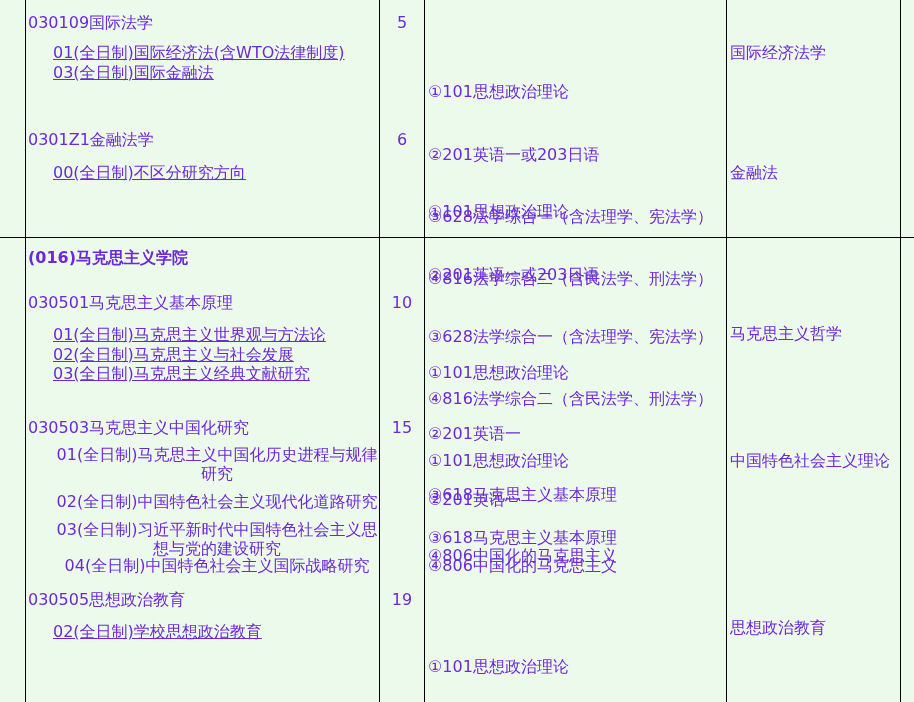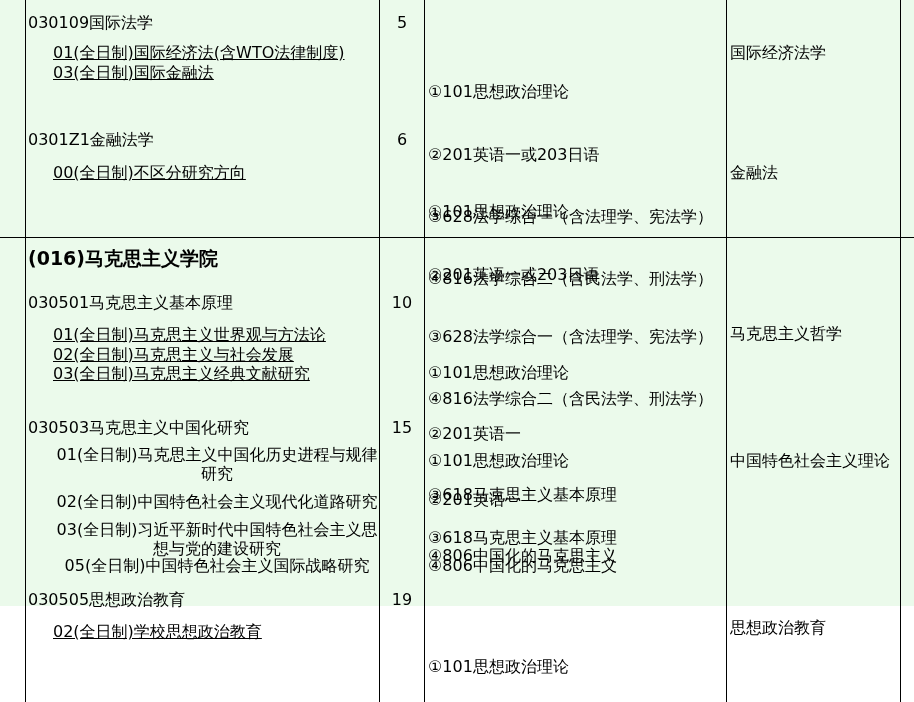--- a/index.html
+++ b/index.html
@@ -1,21 +1,21 @@
 <!DOCTYPE html>
 <html><head>
 <meta charset="utf-8">
 <style>
   html,body{margin:0;padding:0;}
   body{width:914px;height:702px;overflow:hidden;}
   .page{
-    position:relative;width:914px;height:606px;
+    position:relative;width:914px;height:702px;
     background:#ebfaeb;
     font-family:"DejaVu Sans","Liberation Sans",sans-serif;
-    color:#000000;
+    color:#6d28d9;
   }
   
   .vline{position:absolute;top:0;width:1px;height:702px;background:#000;}
   .v1{left:25px}.v2{left:379px}.v3{left:424px}.v4{left:726px}.v5{left:900px}
   .hline{position:absolute;left:0;width:914px;height:1px;background:#000;top:237px;}
   
   .t{position:absolute;font-size:16px;line-height:20px;white-space:pre;}
   .title{left:28px;}
   .quota{left:380px;width:44px;text-align:center;}
   .dirs{left:53px;width:328px;white-space:normal;}
@@ -25,21 +25,21 @@
   .ref{left:730px;}
   
   .p1-title{top:13px}.p1-quota{top:13px}
   .p1-dirs{top:43px;line-height:19.5px}
   .p1-subj{top:41px;line-height:20.7px}
   .p1-ref{top:43px}
   .p2-title{top:130px}.p2-quota{top:130px}
   .p2-dirs{top:163px;line-height:19.5px}
   .p2-subj{top:161px;line-height:20.7px}
   .p2-ref{top:163px}
-  .sec2-header{left:28px;top:248px;font-weight:bold;font-size:19px;}
+  .sec2-header{left:28px;top:248px;font-weight:bold;font-size:16px;}
   .p3-title{top:293px}.p3-quota{top:293px}
   .p3-dirs{top:325px;line-height:19.5px}
   .p3-subj{top:322px;line-height:20.4px}
   .p3-ref{top:324px}
   .p4-title{top:418px}.p4-quota{top:418px}
   .p4-d1{top:445px}.p4-d2{top:492px}.p4-d3{top:520px}.p4-d4{top:556px}
   .p4-s1{top:451px}.p4-s2{top:490px}.p4-s3{top:528px}.p4-s4{top:556px}
   .p4-ref{top:451px}
   .p5-title{top:590px}.p5-quota{top:590px}
   .p5-dirs{top:622px;line-height:19.5px}
@@ -107,21 +107,21 @@
     </div>
     <div class="t ref p3-ref">马克思主义哲学</div>
   </div>
 
   <div>
     <div class="t title p4-title">030503马克思主义中国化研究</div>
     <div class="t quota p4-quota">15</div>
     <div class="t wrapdir p4-d1">01(全日制)马克思主义中国化历史进程与规律研究</div>
     <div class="t wrapdir p4-d2">02(全日制)中国特色社会主义现代化道路研究</div>
     <div class="t wrapdir p4-d3">03(全日制)习近平新时代中国特色社会主义思想与党的建设研究</div>
-    <div class="t wrapdir p4-d4">05(全日制)中国特色社会主义国际战略研究</div>
+    <div class="t wrapdir p4-d4">04(全日制)中国特色社会主义国际战略研究</div>
     <div class="t subj p4-s1">①101思想政治理论</div>
     <div class="t subj p4-s2">②201英语一</div>
     <div class="t subj p4-s3">③618马克思主义基本原理</div>
     <div class="t subj p4-s4">④806中国化的马克思主义</div>
     <div class="t ref p4-ref">中国特色社会主义理论</div>
   </div>
 
   <div>
     <div class="t title p5-title">030505思想政治教育</div>
     <div class="t quota p5-quota">19</div>

